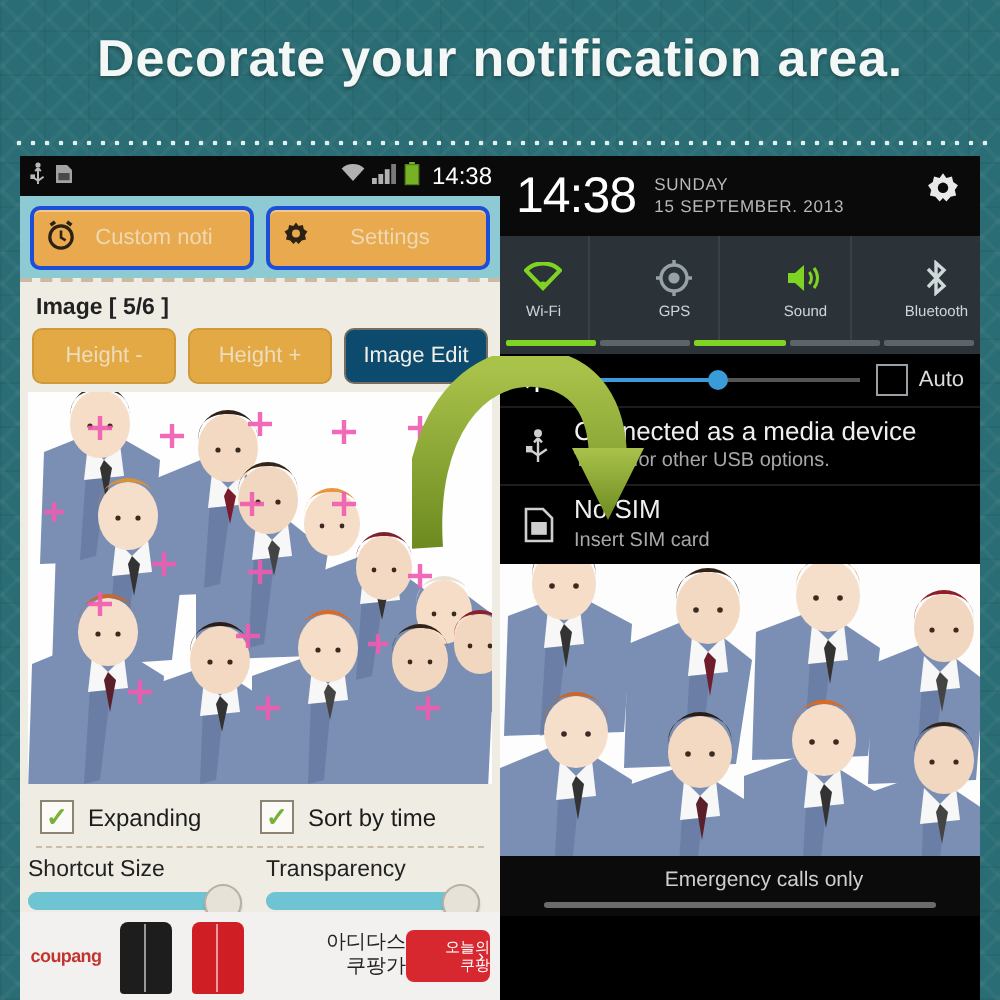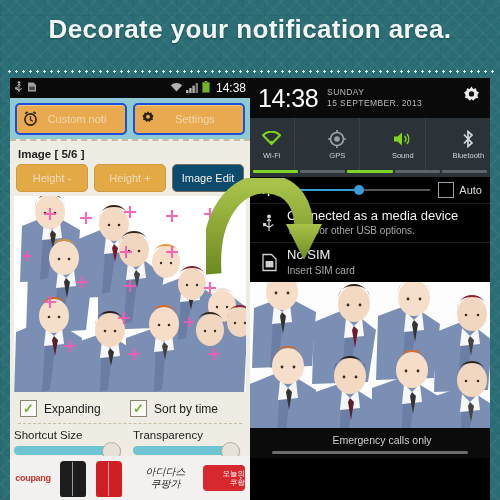--- a/index.html
+++ b/index.html
@@ -78,21 +78,21 @@
   .sfill{position:absolute;left:0;top:0;bottom:0;border-radius:5px;background:#6fc4d4;}
   .sknob{position:absolute;top:-4px;width:17px;height:17px;border-radius:50%;background:#e6e2d8;border:1px solid #b8b2a4;box-shadow:0 1px 1px rgba(0,0,0,.2);}
   #rule3{border-top:1px dashed #c9bda6;margin:6px 8px 0 8px;}
 
   
   #ad{position:absolute;left:0;bottom:0;width:240px;height:44px;background:#f2f1ef;display:flex;align-items:center;overflow:hidden;}
   #adLogo{width:46px;font-size:9px;color:#c2342f;font-weight:bold;text-align:center;letter-spacing:-.3px;}
   .jacket{width:34px;height:40px;position:relative;margin-right:2px;}
   .jacket .body{position:absolute;left:4px;top:3px;width:26px;height:36px;border-radius:4px 4px 2px 2px;}
   .jacket .zip{position:absolute;left:16px;top:4px;width:1px;height:34px;background:rgba(255,255,255,.55);}
-  #adText{flex:1;text-align:center;font-size:10px;color:#222;line-height:1.25;font-style:italic;}
+  #adText{flex:1;text-align:right;font-size:10px;color:#222;line-height:1.25;}
   #adBtn{width:42px;height:26px;margin-right:5px;background:#d8282f;border-radius:4px;color:#fff;font-size:7.5px;text-align:right;line-height:1.2;padding-top:4px;box-sizing:border-box;position:relative;}
   #adBtn .arr{position:absolute;right:3px;top:8px;font-size:9px;}
 
   
   #rHeader{height:40px;background:#0a0a0a;display:flex;align-items:center;padding:0 8px;}
   #rClock{color:#fff;font-size:25px;font-weight:300;letter-spacing:-.5px;}
   #rDate{margin-left:9px;color:#b9b9b9;font-size:8.5px;line-height:1.35;letter-spacing:.4px;}
   #rHeader .sp{flex:1;}
   #rGear{color:#e9e9e9;font-size:20px;}
 

